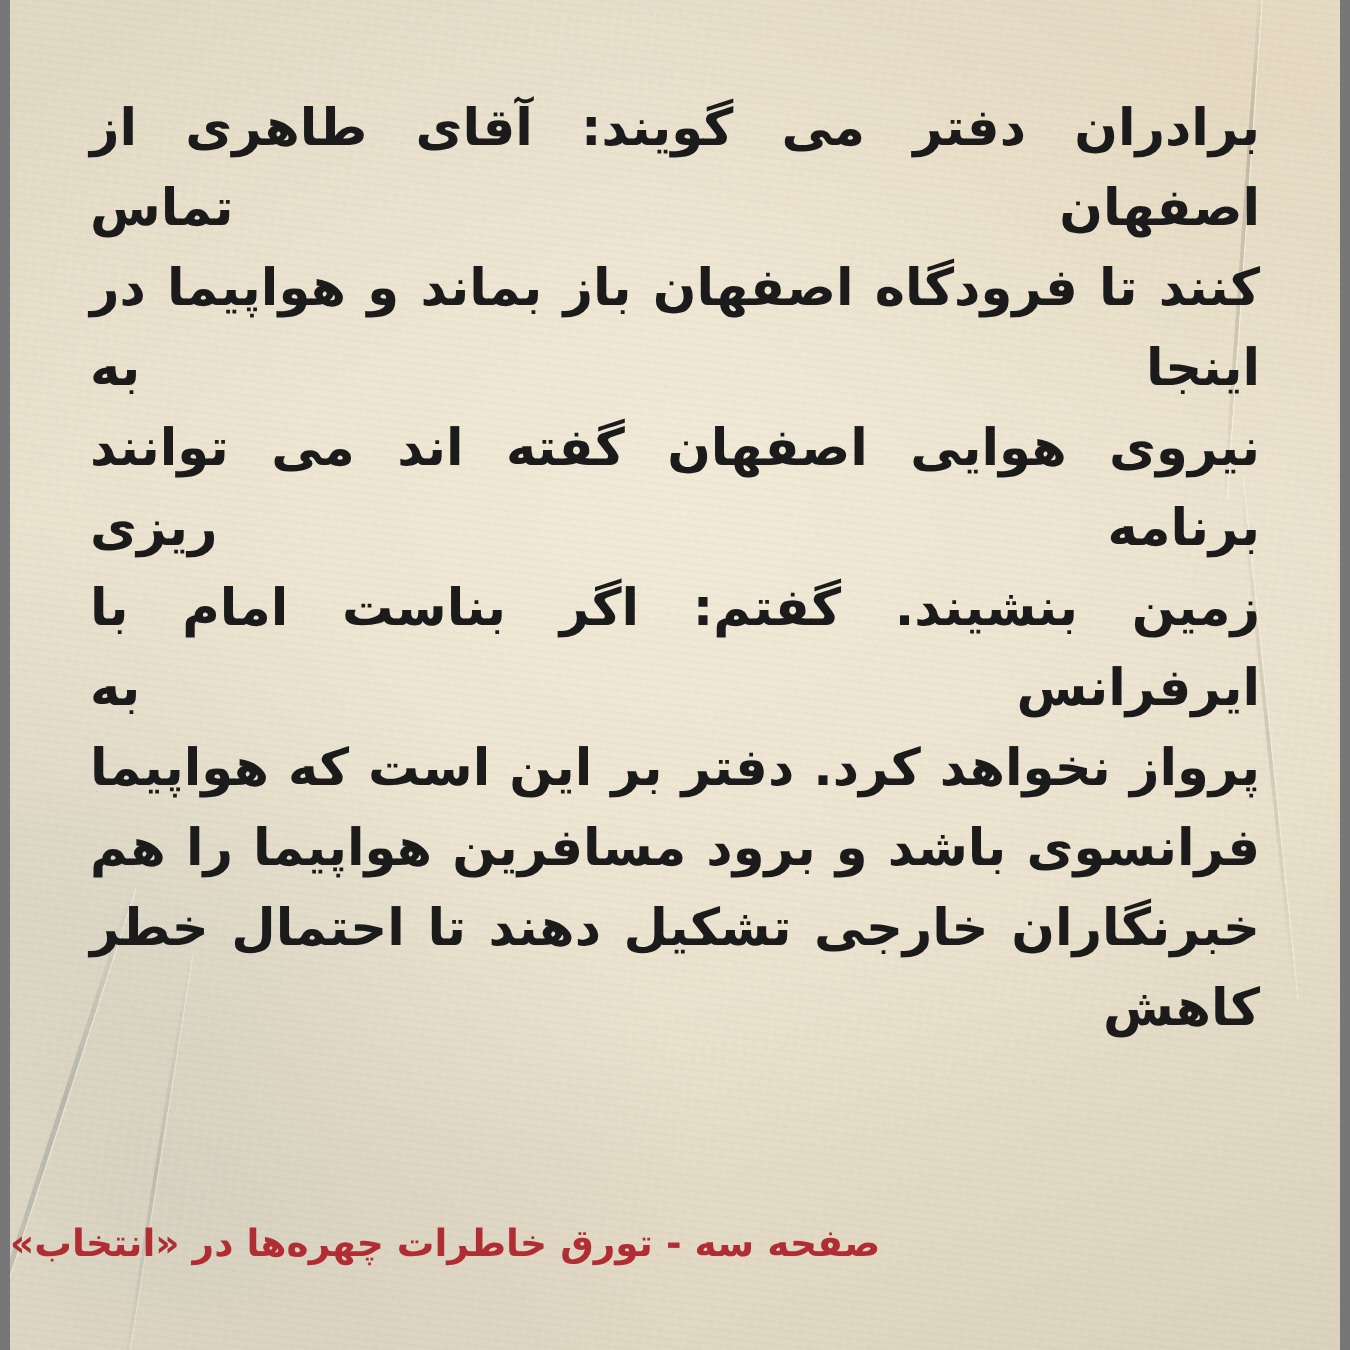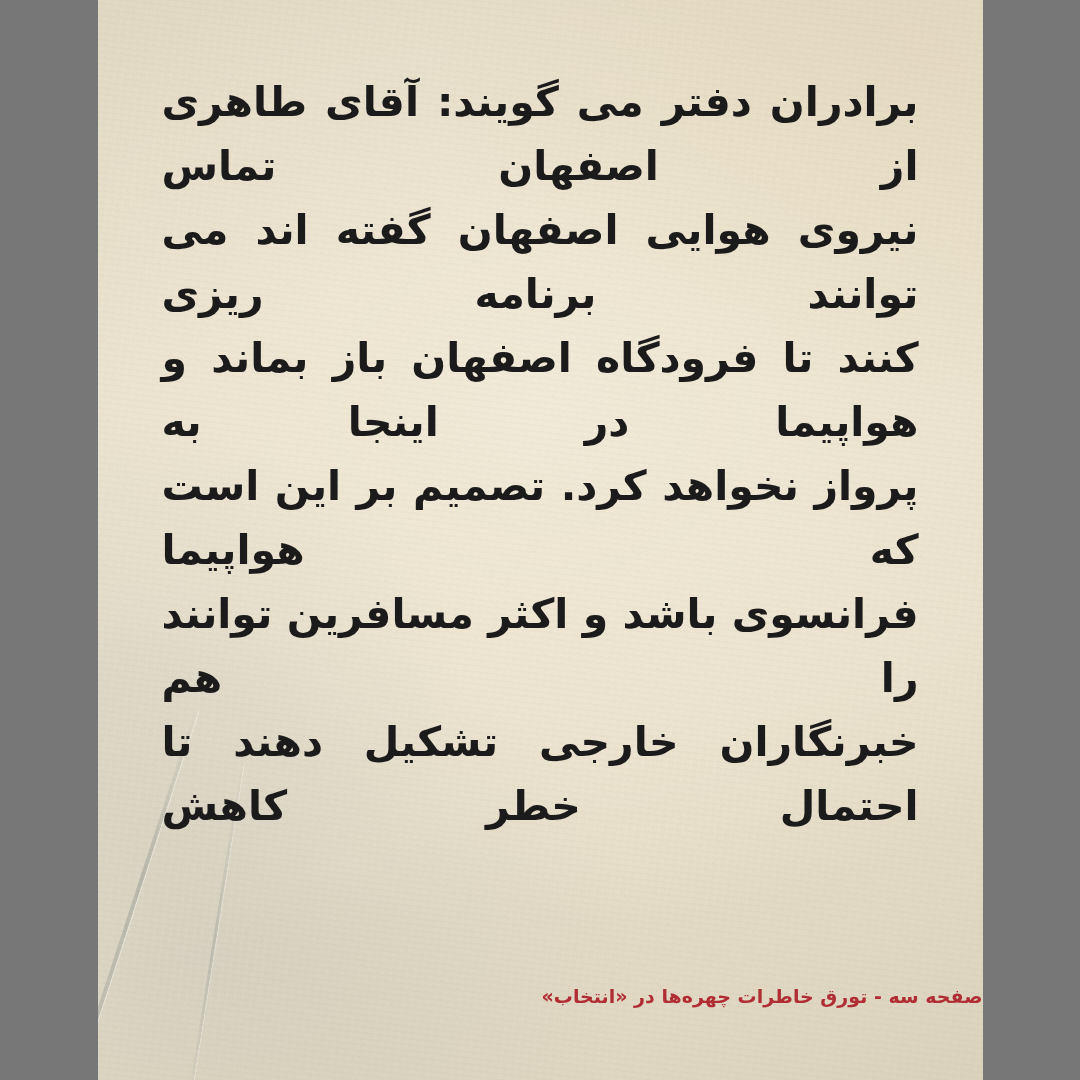--- a/index.html
+++ b/index.html
@@ -4,21 +4,21 @@
 <style>
   :root{
     --bg:#e8dfca;
     --text-color:#1b1b1b;
     --accent-red:#b02e33;
   }
   *{margin:0;padding:0;box-sizing:border-box;}
   html,body{background:#777;}
   .page{
     position:relative;
-    width:885px;height:1080px;
+    width:1064px;height:1080px;
     margin:0 auto;
     overflow:hidden;
     background-color:var(--bg);
     background-image:
       radial-gradient(ellipse 620px 480px at 12% 88%, rgba(150,160,155,0.22), transparent 70%),
       radial-gradient(ellipse 500px 360px at 2% 62%, rgba(160,170,165,0.14), transparent 70%),
       radial-gradient(ellipse 700px 500px at 92% 6%, rgba(200,170,120,0.13), transparent 70%),
       radial-gradient(ellipse 900px 700px at 50% 38%, rgba(255,250,236,0.40), transparent 75%),
       linear-gradient(160deg, rgba(125,115,92,0.07) 0%, transparent 28%, transparent 68%, rgba(125,115,92,0.12) 100%);
     font-family:"DejaVu Sans","Liberation Sans",sans-serif;
@@ -66,47 +66,48 @@
     font-weight:700;
     line-height:64px;
     text-align:justify;
     text-align-last:justify;
     text-justify:inter-word;
     direction:rtl;
   }
   .caption{
     position:absolute;
     left:0;right:0;top:980px;
-    text-align:right;
+    text-align:left;
     direction:rtl;
     color:var(--accent-red);
-    font-size:19px;
+    font-size:30px;
     font-weight:700;
     line-height:32px;
   }
 </style>
 </head>
 <body>
 
 <div class="page">
 
   <div class="crease c1"></div>
   <div class="crease c2"></div>
   <div class="crease c3"></div>
   <div class="crease c4"></div>
   <div class="grain"></div>
 
   <main class="memoir">
 
     <section>
       <div class="line">برادران دفتر می گویند: آقای طاهری از اصفهان تماس</div>
+      <div class="line">کنند تا فرودگاه اصفهان باز بماند و هواپیما در اینجا به</div>
       <div class="line">نیروی هوایی اصفهان گفته اند می توانند برنامه ریزی</div>
-      <div class="line">کنند تا فرودگاه اصفهان باز بماند و هواپیما در اینجا به</div>
-      <div class="line">پرواز نخواهد کرد. تصمیم بر این است که هواپیما</div>
-      <div class="line">فرانسوی باشد و اکثر مسافرین توانند را هم</div>
+      <div class="line">زمین بنشیند. گفتم: اگر بناست امام با ایرفرانس به</div>
+      <div class="line">پرواز نخواهد کرد. دفتر بر این است که هواپیما</div>
+      <div class="line">فرانسوی باشد و برود مسافرین هواپیما را هم</div>
       <div class="line">خبرنگاران خارجی تشکیل دهند تا احتمال خطر کاهش</div>
 
     </section>
 
   </main>
 
   <footer class="caption">صفحه سه - تورق خاطرات چهره‌ها در «انتخاب»</footer>
 
 </div>
 

